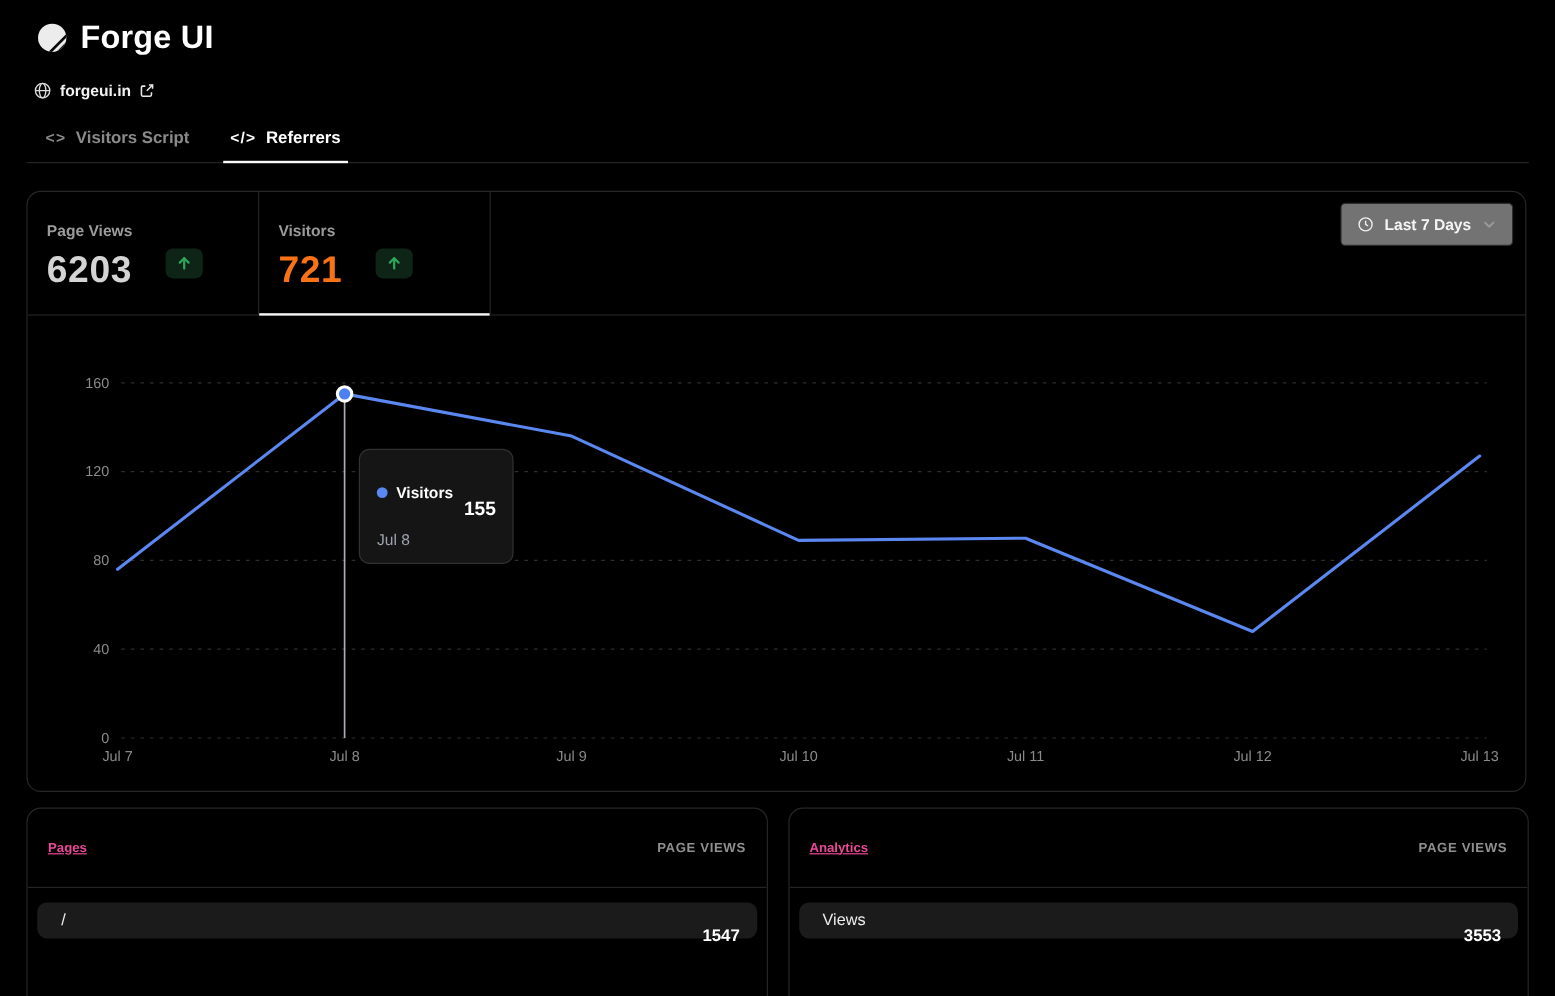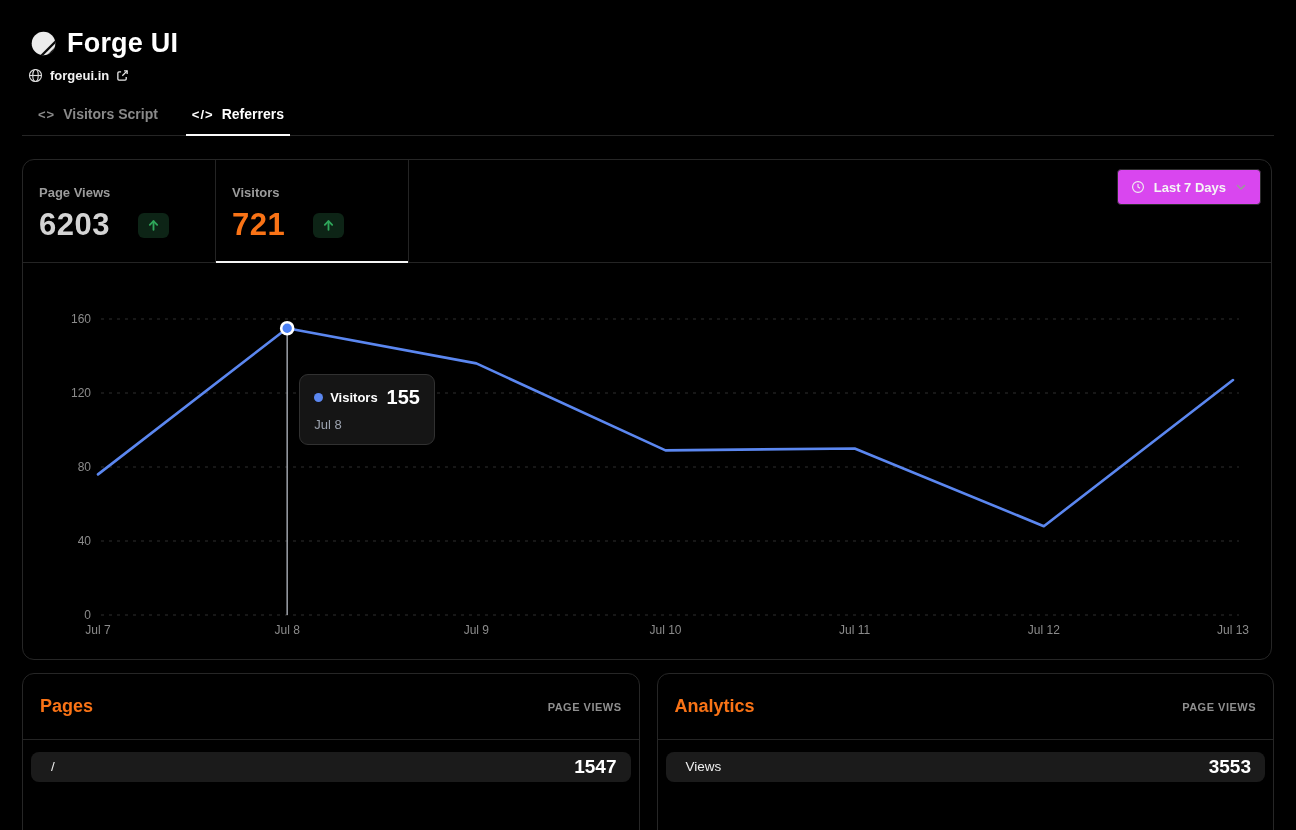--- a/index.html
+++ b/index.html
@@ -1,70 +1,70 @@
 <!DOCTYPE html>
 <html><head>
 <meta charset="utf-8">
 <style>
   * { margin:0; padding:0; box-sizing:border-box; }
   html,body { width:1296px; height:830px; background:#000; overflow:hidden;
     font-family:"Liberation Sans","DejaVu Sans",sans-serif; color:#fff; }
-  .page { width:1296px; height:648px; padding:24px 22px 0 22px; background:#000; }
+  .page { width:1296px; height:648px; padding:12px 22px 0 22px; background:#000; }
 
   
   .app-header { display:flex; align-items:center; gap:10px; padding-left:8px; height:38px; }
   .app-title { font-size:27px; font-weight:700; letter-spacing:.2px; }
-  .site-row { display:flex; align-items:center; gap:7px; padding-left:6px; margin-top:4px; height:18px; cursor:pointer; }
+  .site-row { display:flex; align-items:center; gap:7px; padding-left:6px; margin-top:16px; height:18px; cursor:pointer; }
   .site-name { font-size:13px; font-weight:700; color:#f2f2f2; }
 
   
   .tabs { display:flex; gap:34px; margin-top:22px; padding-left:16px; border-bottom:1px solid #252525; }
   .tab { display:flex; align-items:center; gap:8px; padding-bottom:13px; font-size:14px; font-weight:700;
     color:#8a8a8a; cursor:pointer; position:relative; }
   .tab .tab-icon { font-size:13px; font-weight:700; letter-spacing:1px; }
   .tab.active { color:#fff; }
   .tab.active::after { content:""; position:absolute; left:-6px; right:-6px; bottom:-1px; height:2px; background:#fafafa; }
 
   
   .main-card { margin-top:23px; border:1px solid #262626; border-radius:12px; background:#000;
     width:1250px; height:501px; position:relative; }
   .stats-header { display:flex; height:103px; border-bottom:1px solid #242424; position:relative; }
   .stat-cell { width:193px; padding:25px 16px 0 16px; border-right:1px solid #242424; position:relative; cursor:pointer; }
   .stat-label { font-size:13px; color:#9b9b9b; font-weight:600; }
-  .stat-value-row { display:flex; align-items:center; gap:28px; margin-top:7px; }
+  .stat-value-row { display:flex; gap:28px; margin-top:7px; }
   .stat-value { font-size:31px; font-weight:700; color:#d4d4d4; letter-spacing:.5px; }
   .stat-cell.active .stat-value { color:#f97316; }
   .stat-cell.active::after { content:""; position:absolute; left:0; right:0; bottom:-1px; height:2px; background:#f5f5f5; }
   .trend-badge { width:31px; height:25px; border-radius:6px; background:#0d2416; display:flex; align-items:center; justify-content:center; }
   .range-button { position:absolute; top:9px; right:10px; height:36px; display:flex; align-items:center; gap:9px;
-    padding:0 13px; border:1px solid #2c2c2c; border-radius:4px; background:#d946ef; cursor:pointer; }
+    padding:0 13px; border:1px solid #2c2c2c; border-radius:4px; background:#737373; cursor:pointer; }
   .range-label { font-size:13px; font-weight:600; color:#f5f5f5; }
 
   
   .chart-area { position:relative; width:1248px; height:397px; }
   .chart-tooltip { position:absolute; background:#151515; border:1px solid #313131; border-radius:9px;
     padding:11px 14px 12px 14px; min-width:96px; pointer-events:none; }
   .tooltip-line1 { display:flex; align-items:center; gap:7px; white-space:nowrap; }
   .tooltip-dot { width:9px; height:9px; border-radius:50%; background:#5b87f0; display:inline-block; }
   .tooltip-series { font-size:13px; font-weight:700; color:#fff; }
-  .tooltip-value { font-size:20px; font-weight:700; color:#fff; margin-left:2px; }
+  .tooltip-value { font-size:16px; font-weight:700; color:#fff; margin-left:2px;margin-top:30px; }
   .tooltip-date { font-size:13px; color:#9ca3af; margin-top:8px; }
 
   
   .bottom-row { display:flex; gap:17px; margin-top:13px; }
   .list-card { flex:1; border:1px solid #262626; border-radius:12px; background:#000; height:230px; overflow:hidden; }
   .list-card-header { display:flex; align-items:center; justify-content:space-between; height:66px;
     padding:0 17px; border-bottom:1px solid #242424; }
-  .list-card-title { font-size:18px; font-weight:700; color:#f97316; }
+  .list-card-title { font-size:11px; font-weight:700; color:#ec4899;text-decoration:underline; }
   .list-card-col { font-size:11px; font-weight:700; color:#8f8f8f; letter-spacing:.5px; }
   .list-body { padding:12px 8px 0 8px; }
   .bar-row { position:relative; height:30px; margin-bottom:10px; }
   .bar-fill { position:absolute; left:0; top:0; height:30px; background:#1b1b1b; border-radius:8px; }
   .bar-label { position:absolute; left:20px; top:0; line-height:30px; font-size:13.5px; color:#ededed; }
-  .bar-value { position:absolute; right:14px; top:0; line-height:30px; font-size:19px; font-weight:700; color:#fff; }
+  .bar-value { position:absolute; right:14px; top:12px; line-height:30px; font-size:14px; font-weight:700; color:#fff; }
 
   svg.icon { display:block; }
 </style>
 </head>
 <body>
 
 <div class="page">
 
   <div class="app-header">
     <span>

